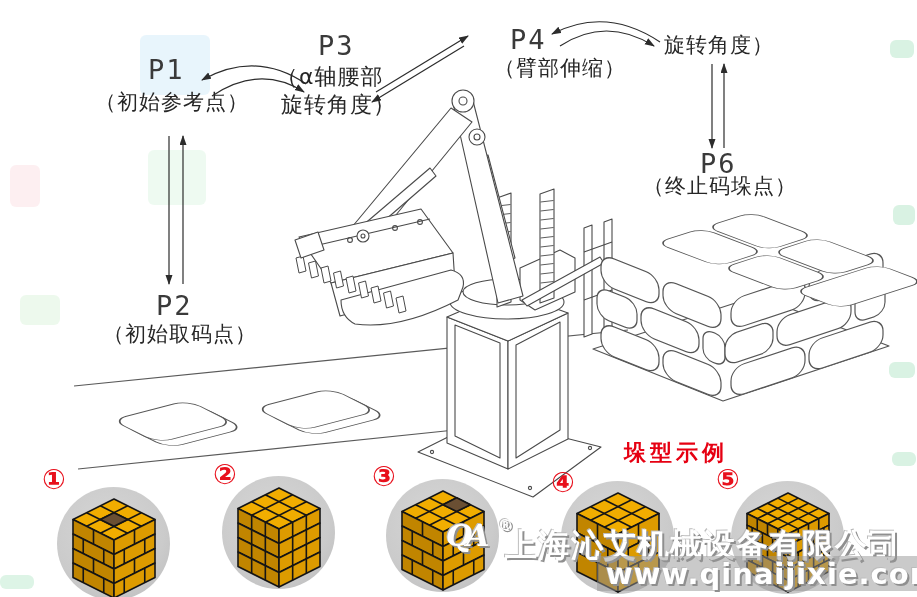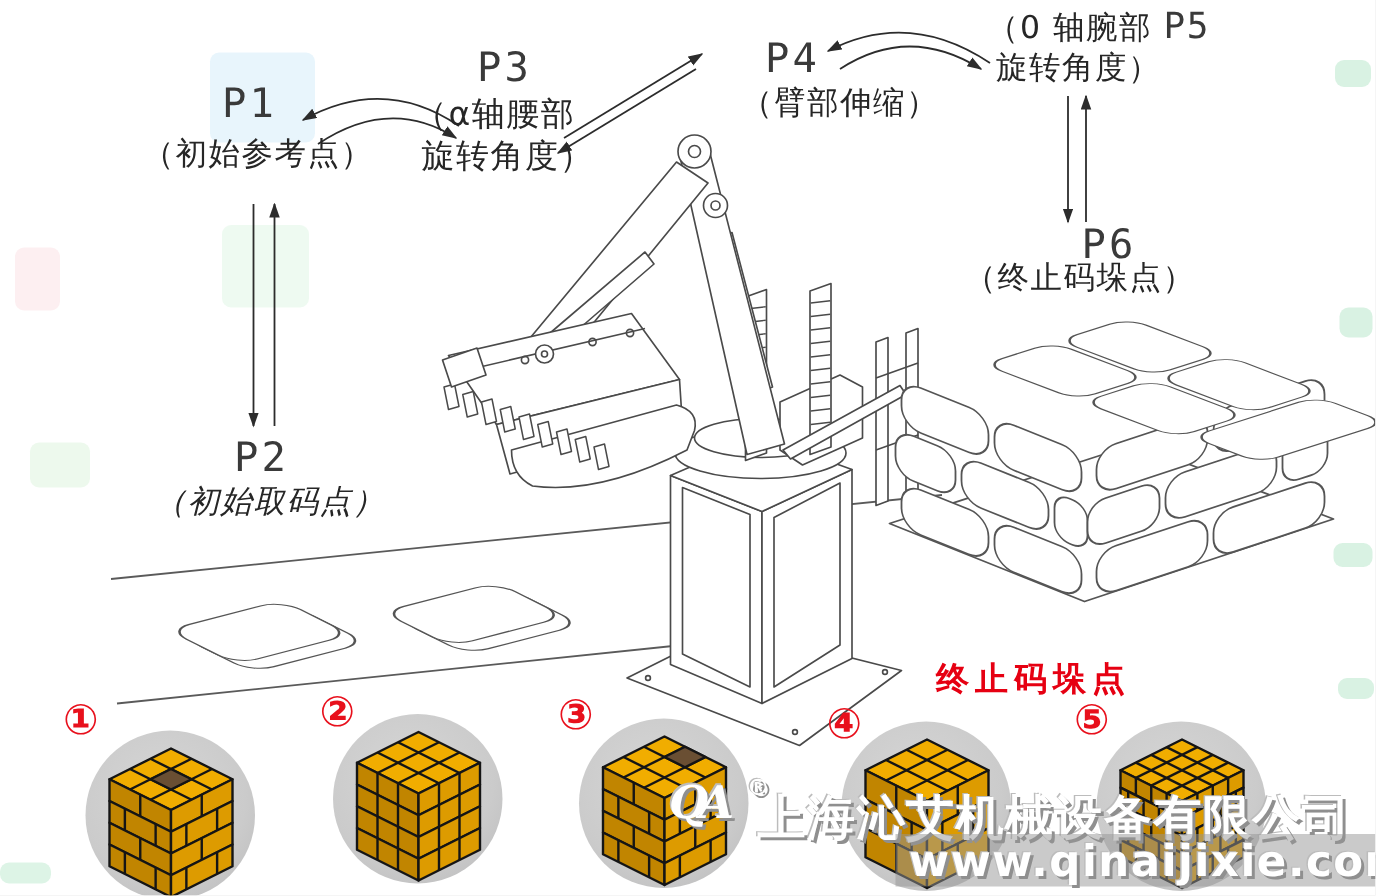--- a/index.html
+++ b/index.html
@@ -190,39 +190,35 @@
           <path d="M712,64 L712,148" marker-end="url(#ah)"></path>
           <path d="M724,148 L724,64" marker-end="url(#ah)"></path>
         </g>
     </g>
   </svg>
 
   <div class="plabel" style="left:148px;top:56px;">P1</div>
   <div class="cn" style="left:95px;top:90px;">（初始参考点）</div>
 
   <div class="plabel" style="left:156px;top:292px;">P2</div>
-  <div class="cn" style="left:103px;top:322px;font-style:italic;">（初始取码点）</div>
+  <div class="cn" style="left:103px;top:322px;">（初始取码点）</div>
 
   <div class="plabel" style="left:318px;top:32px;">P3</div>
   <div class="cn" style="left:276px;top:64px;font-size:22px;">（α轴腰部</div>
   <div class="cn" style="left:281px;top:92px;font-size:22px;">旋转角度）</div>
 
   <div class="plabel" style="left:510px;top:26px;">P4</div>
   <div class="cn" style="left:470px;top:56px;margin-left:24px;">（臂部伸缩）</div>
 
-  <div class="cn" style="left:658px;top:4px;">
-    <span>（0 轴腕部</span>
-    <span class="pinline">P5</span>
-  </div>
   <div class="cn" style="left:664px;top:33px;">旋转角度）</div>
 
-  <div class="plabel" style="left:700px;top:150px;margin-left:21px;">P6</div>
+  <div class="plabel" style="left:700px;top:150px;">P6</div>
   <div class="cn" style="left:643px;top:176px;font-family:Liberation Mono, monospace;">（终止码垛点）</div>
 
-  <div class="examples-heading">终止码垛点</div>
+  <div class="examples-heading">垛型示例</div>
 
   <div class="circled-num" style="left:42px;top:466px;">①</div>
   <div class="circled-num" style="left:213px;top:461px;">②</div>
   <div class="circled-num" style="left:372px;top:463px;">③</div>
   <div class="circled-num" style="left:551px;top:469px;">④</div>
   <div class="circled-num" style="left:716px;top:466px;">⑤</div>
 
   <div class="pallet-circle" style="left:57px;top:487px;">
       <svg class="stack" width="114" height="112" viewBox="0 0 114 112">
         <polygon points="57,10 98,30.5 57,51 16,30.5" fill="#f1ad00" stroke="#151515" stroke-width="1.6" stroke-linejoin="round"></polygon>

